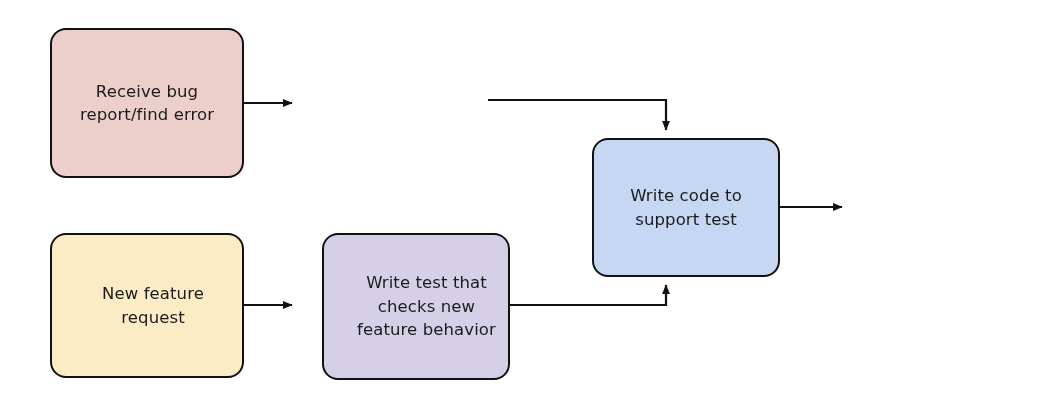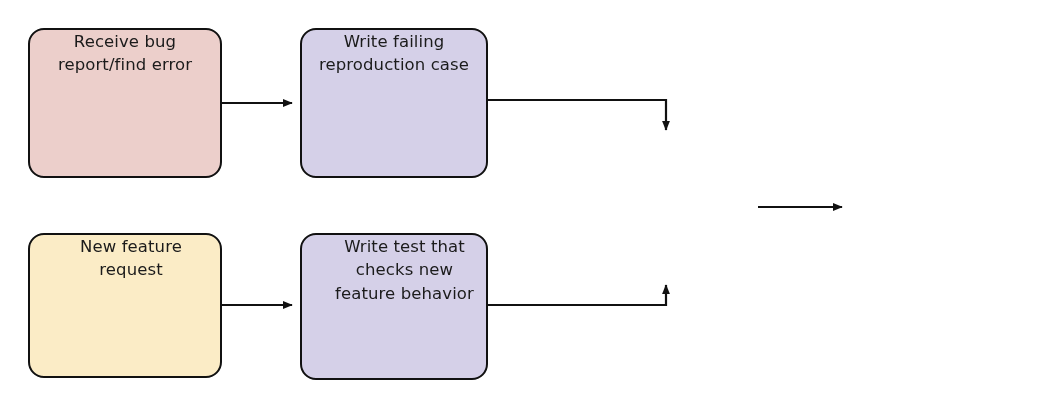--- a/index.html
+++ b/index.html
@@ -23,23 +23,25 @@
     top: 0;
     width: 1056px;
     height: 403px;
   }
   .node {
     position: absolute;
     box-sizing: border-box;
     border: 2px solid #111111;
     border-radius: 16px;
     display: flex;
+    align-items: center;
     justify-content: center;
     text-align: center;
     z-index: 2;
+    margin-left: 22px;
   }
   .node-label {
     font-size: 16.5px;
     line-height: 1.42;
     color: #1b1b1b;
     letter-spacing: 0.1px;
     white-space: pre-line;
     padding: 0 10px;
   }
 </style>
@@ -64,31 +66,31 @@
     <polyline points="488,305 666,305 666,285" fill="none" stroke="#111111" stroke-width="2.2" stroke-linejoin="miter" marker-end="url(#arrowhead)"></polyline>
 
     <polyline points="758,207 842,207" fill="none" stroke="#111111" stroke-width="2.2" marker-end="url(#arrowhead)"></polyline>
   </svg>
 
   <div class="node" style="left: 28px; top: 28px; width: 194px; height: 150px; background: rgb(236, 207, 203); border-color: rgb(17, 17, 17);">
     <span class="node-label">Receive bug
 report/find error</span>
   </div>
 
-  <div class="node" style="left: 300px; top: 28px; width: 188px; height: 150px; background: rgb(213, 208, 232); border-color: rgb(17, 17, 17);">
-    <span class="node-label">Write failing
-reproduction case</span>
-  </div>
 
   <div class="node" style="left: 28px; top: 233px; width: 194px; height: 145px; background: rgb(251, 236, 198); border-color: rgb(17, 17, 17); padding-left: 12px;">
     <span class="node-label">New feature
 request</span>
   </div>
 
   <div class="node" style="left: 300px; top: 233px; width: 188px; height: 147px; background: rgb(213, 208, 232); border-color: rgb(17, 17, 17); padding-left: 21px;">
     <span class="node-label">Write test that
 checks new
 feature behavior</span>
   </div>
 
+  <div class="node" style="left: 570px; top: 138px; width: 188px; height: 139px; background: rgb(197, 215, 242); border-color: rgb(17, 17, 17);">
+    <span class="node-label">Write code to
+support test</span>
+  </div>
 
 
 </div>
 
 </body></html>

